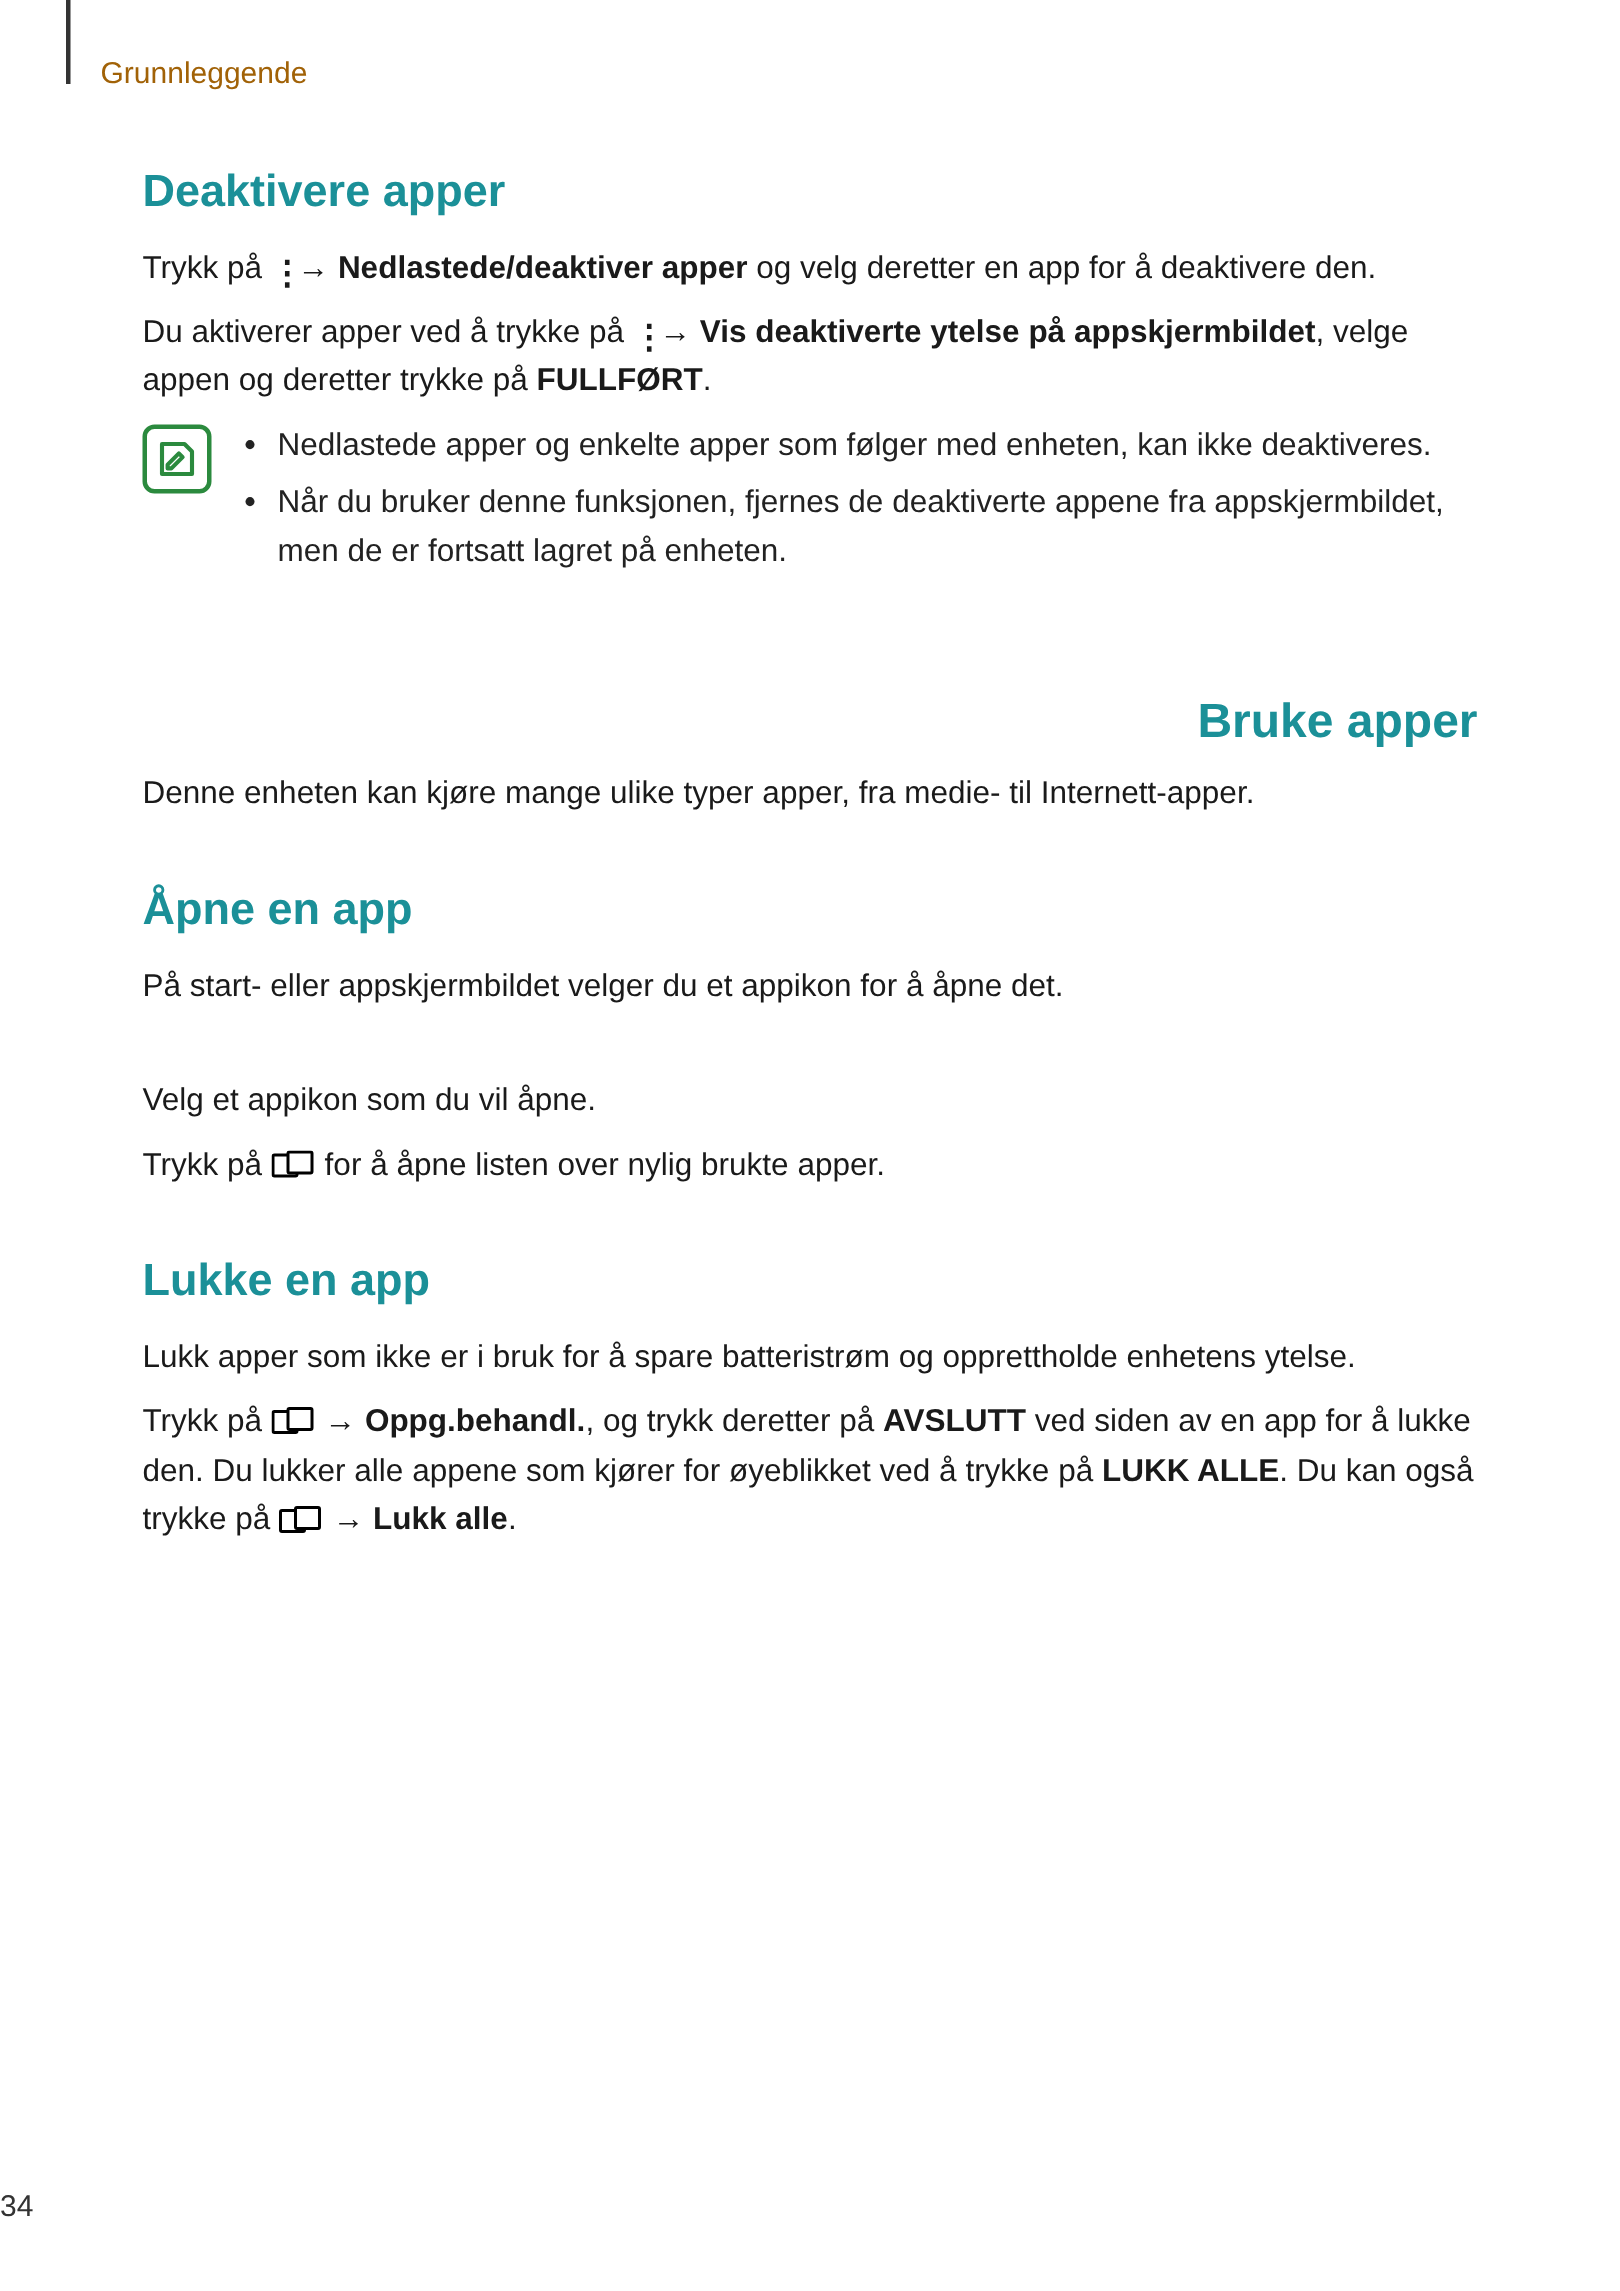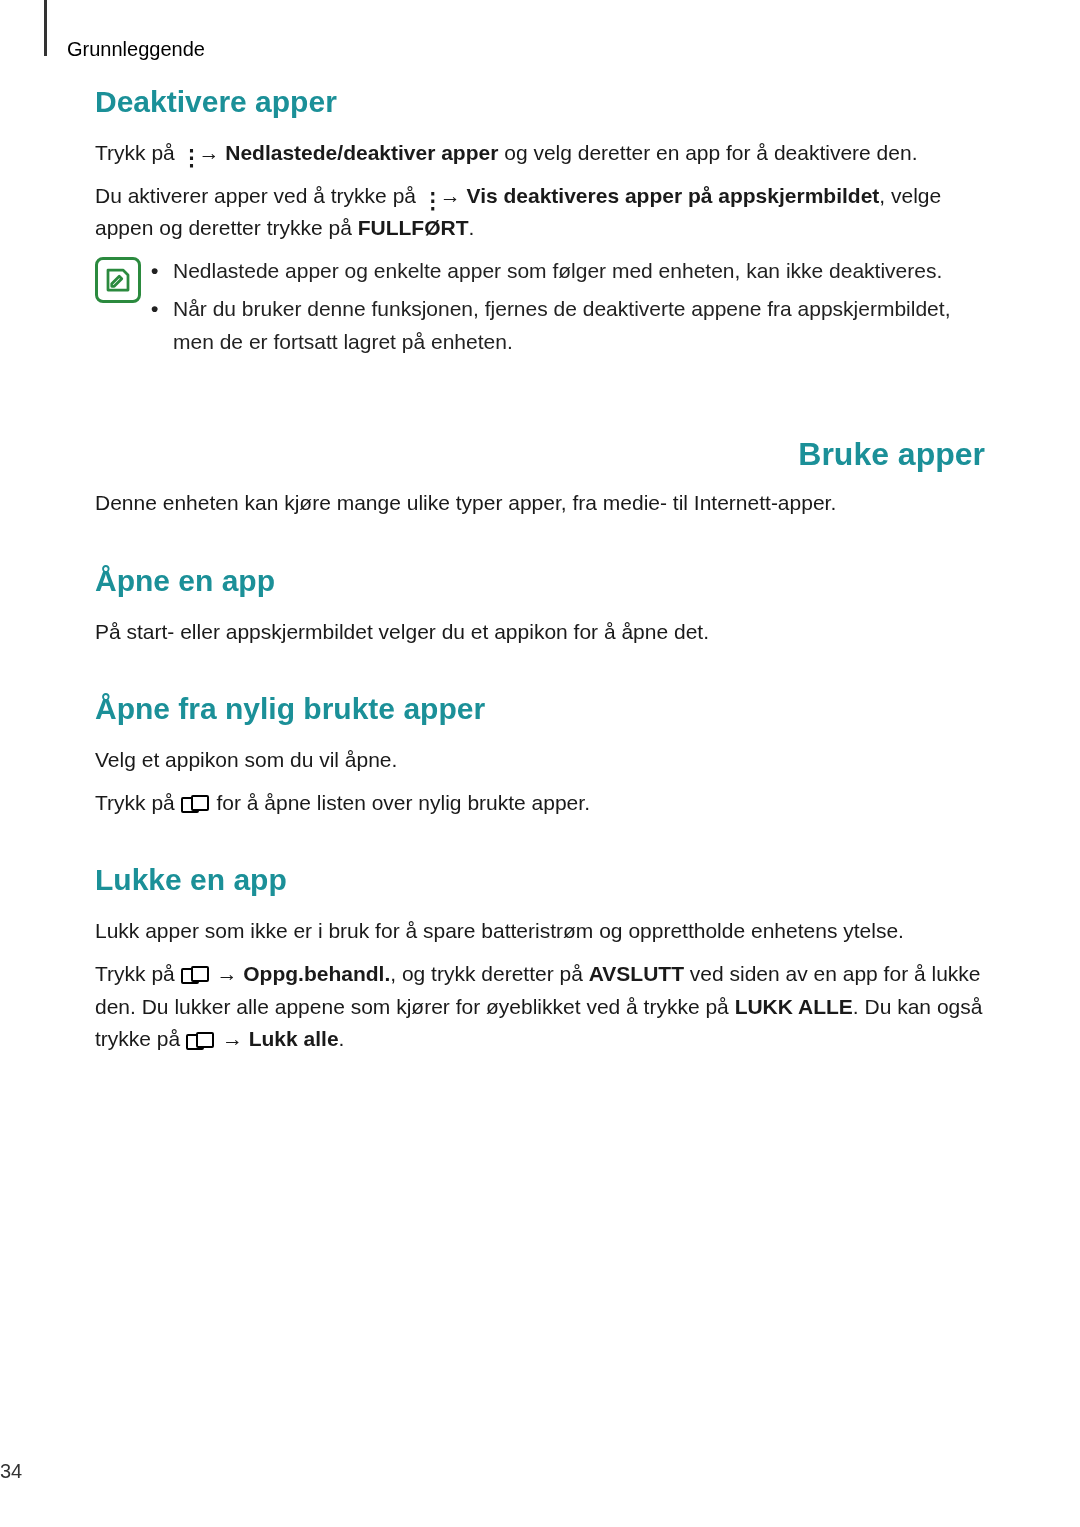--- a/index.html
+++ b/index.html
@@ -17,22 +17,22 @@
   .header-rule {
     position: absolute;
     top: 0;
     left: 44px;
     width: 3px;
     height: 56px;
     background: #333;
   }
   .breadcrumb {
     font-size: 20px;
-    color: #000000;
-    margin-bottom: 24px;
+    color: #a16207;
+    margin-bottom: 50px;
     margin-left: -28px;
   }
   h2.teal {
     color: #1b9098;
     font-weight: bold;
     font-size: 30px;
     margin-bottom: 18px;
   }
   h1.teal-big {
     color: #1b9098;
@@ -45,21 +45,21 @@
   p.body {
     font-size: 21px;
     line-height: 1.55;
     margin-bottom: 10px;
     color: #1a1a1a;
   }
   .bold { font-weight: bold; }
   .note-block {
     display: flex;
     align-items: flex-start;
-    gap: 10px;
+    gap: 22px;
     margin-top: 8px;
     margin-bottom: 10px;
   }
   .note-icon {
     flex: 0 0 auto;
     width: 46px;
     height: 46px;
     border: 3px solid #2b8a3e;
     border-radius: 8px;
     display: flex;
@@ -127,21 +127,21 @@
 <div class="page">
   <div class="breadcrumb">Grunnleggende</div>
 
   <h2 class="teal">Deaktivere apper</h2>
 
   <p class="body">
     <span>Trykk på </span><span class="inline-icon dots"></span><span> → </span><span class="bold">Nedlastede/deaktiver apper</span><span> og velg deretter en app for å deaktivere den.</span>
   </p>
 
   <p class="body">
-    <span>Du aktiverer apper ved å trykke på </span><span class="inline-icon dots"></span><span> → </span><span class="bold">Vis deaktiveres apper på appskjermbildet</span><span>, velge appen og deretter trykke på </span><span class="bold">FULLFØRT</span><span>.</span>
+    <span>Du aktiverer apper ved å trykke på </span><span class="inline-icon dots"></span><span> → </span><span class="bold">Vis deaktiverte ytelse på appskjermbildet</span><span>, velge appen og deretter trykke på </span><span class="bold">FULLFØRT</span><span>.</span>
   </p>
 
   <div class="note-block">
     <div class="note-icon">
       <svg viewBox="0 0 24 24" fill="none" stroke="#2b8a3e" stroke-width="2.2" stroke-linecap="round" stroke-linejoin="round">
         <path d="M4 4 L16 4 L20 8 L20 20 L4 20 Z"></path>
         <path d="M7 15 L13 9 L15 11 L9 17 L7 17 Z"></path>
       </svg>
     </div>
     <ul class="note-list">
@@ -153,21 +153,20 @@
   <h1 class="teal-big">Bruke apper</h1>
   <p class="body">Denne enheten kan kjøre mange ulike typer apper, fra medie- til Internett-apper.</p>
 
   <div class="section-gap"></div>
 
   <h2 class="teal">Åpne en app</h2>
   <p class="body">På start- eller appskjermbildet velger du et appikon for å åpne det.</p>
 
   <div class="section-gap"></div>
 
-  <h2 class="teal">Åpne fra nylig brukte apper</h2>
   <p class="body">Velg et appikon som du vil åpne.</p>
   <p class="body">
     <span>Trykk på </span><span class="recents-icon"><svg viewBox="0 0 30 20">
           <rect x="1" y="3" width="16" height="14" rx="1" fill="none" stroke="#000" stroke-width="2"></rect>
           <rect x="11" y="1" width="16" height="14" rx="1" fill="#fff" stroke="#000" stroke-width="2"></rect>
         </svg></span><span> for å åpne listen over nylig brukte apper.</span>
   </p>
 
   <div class="section-gap"></div>
 

